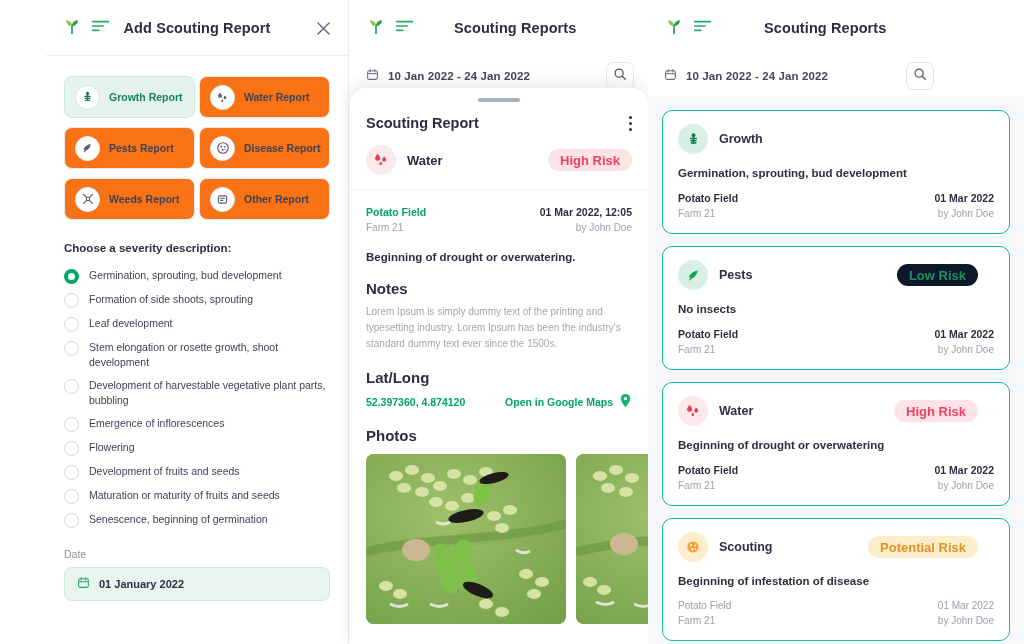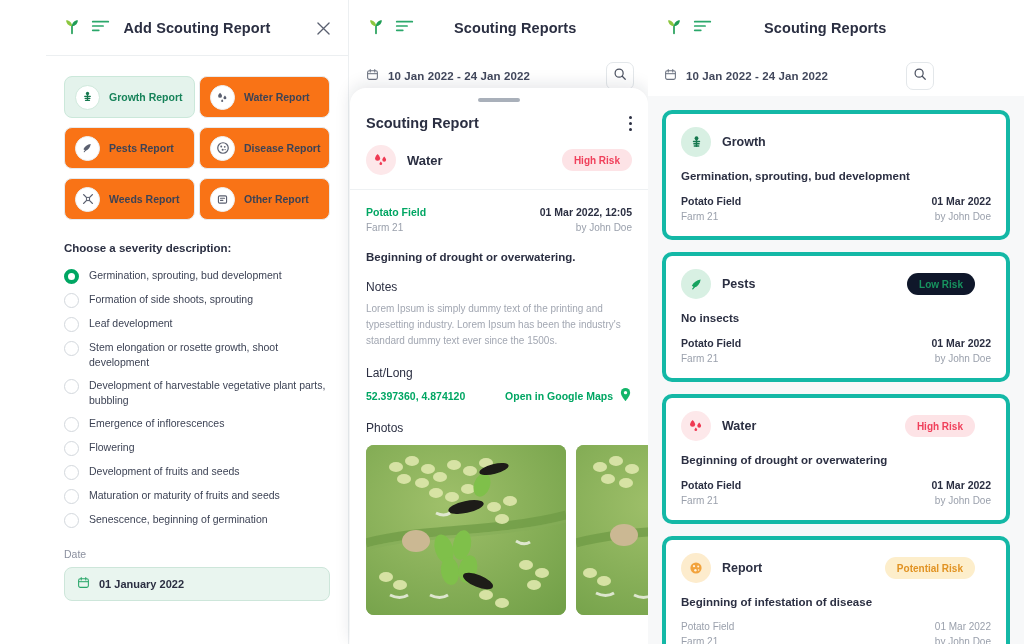--- a/index.html
+++ b/index.html
@@ -93,46 +93,46 @@
   .type-head { display: flex; align-items: center; padding: 14px 16px 14px; position: relative; }
   .round-ico { width: 30px; height: 30px; border-radius: 50%; display: flex; align-items: center; justify-content: center; flex: none; }
   .ico-water { background: #fde8ea; }
   .ico-growth { background: #d8f0e3; }
   .ico-pests { background: #d8f0e3; }
   .ico-disease { background: #fdeccd; }
   .type-head-name { font-size: 13px; font-weight: 700; color: #2b2f42; margin-left: 11px; }
   .pill {
     position: absolute; right: 16px; top: 50%; transform: translateY(-50%);
     height: 22px; padding: 0 12px; border-radius: 12px; display: flex; align-items: center;
-    font-size: 10px; font-weight: 700;
+    font-size: 13px; font-weight: 700;
   }
   .pill-high { background: #fde3e6; color: #f0405b; }
   .pill-low { background: #0f172a; color: #17945f; }
   .pill-pot { background: #fdeecb; color: #e19323; }
   .divider { height: 1px; background: #eef1f3; margin: 0 0px; }
 
   .meta-row { display: flex; justify-content: space-between; padding: 16px 16px 0; }
   .meta-field { font-size: 10.5px; font-weight: 700; color: #00a663; }
   .meta-date { font-size: 10.5px; font-weight: 700; color: #2b2f42; }
   .meta-sub-row { display: flex; justify-content: space-between; padding: 4px 16px 0; }
   .meta-sub { font-size: 10px; color: #9aa0ac; }
 
   .desc { font-size: 11.5px; color: #2b2f42; padding: 18px 16px 0; font-weight: 600; }
-  .block-label { font-size: 12px; font-weight: 400; color: #2b2f42; padding: 17px 16px 0; }
+  .block-label { font-size: 15px; font-weight: 700; color: #2b2f42; padding: 17px 16px 0; }
   .notes-text { font-size: 10px; color: #a2a7b2; line-height: 16px; padding: 7px 16px 0; }
   .latlong-row { display: flex; justify-content: space-between; align-items: center; padding: 7px 16px 0; }
   .latlong-val { font-size: 10.5px; color: #00a663; font-weight: 600; }
   .gmaps { display: flex; align-items: center; gap: 6px; font-size: 10.5px; color: #00a663; font-weight: 600; }
   .photos-row { display: flex; gap: 10px; padding: 10px 0 0 16px; }
   .photo { width: 200px; height: 170px; border-radius: 8px; overflow: hidden; flex: none; background: #7ba758; }
 
   
   #right { left: 648px; width: 376px; background: #fff; }
   #right .list { position: absolute; left: 0; right: 0; top: 96px; bottom: 0; background: #f7f8f9; padding: 14px 14px 0; overflow: hidden; }
-  .rcard { background: #fff; border: 4px solid #14b8a6; border-radius: 10px; padding: 13px 15px 14px; margin-bottom: 12px; }
+  .rcard { background: #fff; border: 1px solid #14b8a6; border-radius: 10px; padding: 13px 15px 14px; margin-bottom: 12px; }
   .rcard-head { display: flex; align-items: center; position: relative; height: 30px; }
   .rcard-name { font-size: 12.5px; font-weight: 700; color: #2b2f42; margin-left: 11px; }
   .rcard-desc { font-size: 11.5px; color: #2b2f42; margin-top: 13px; font-weight: 600; }
   .rcard-meta { display: flex; justify-content: space-between; margin-top: 13px; }
   .rcard-sub { display: flex; justify-content: space-between; margin-top: 4px; }
 </style>
 </head>
 <body>
 
 <div class="stage">
@@ -578,21 +578,21 @@
         <div class="rcard-head">
           <span class="round-ico ico-disease">
             <svg width="16" height="16" viewBox="0 0 16 16">
               <circle cx="8" cy="8" r="5.6" fill="#f2a33c"></circle>
               <circle cx="6" cy="6.2" r="1.1" fill="#fff2dc"></circle>
               <circle cx="10.2" cy="6.6" r="1" fill="#fff2dc"></circle>
               <circle cx="7.4" cy="10.2" r="1.2" fill="#fff2dc"></circle>
               <circle cx="10.6" cy="10" r=".8" fill="#fff2dc"></circle>
             </svg>
           </span>
-          <span class="rcard-name">Report</span>
+          <span class="rcard-name">Scouting</span>
           <span class="pill pill-pot">Potential Risk</span>
         </div>
         <div class="rcard-desc">Beginning of infestation of disease</div>
         <div class="rcard-meta">
           <span class="meta-sub">Potato Field</span>
           <span class="meta-sub">01 Mar 2022</span>
         </div>
         <div class="rcard-sub">
           <span class="meta-sub">Farm 21</span>
           <span class="meta-sub">by John Doe</span>

